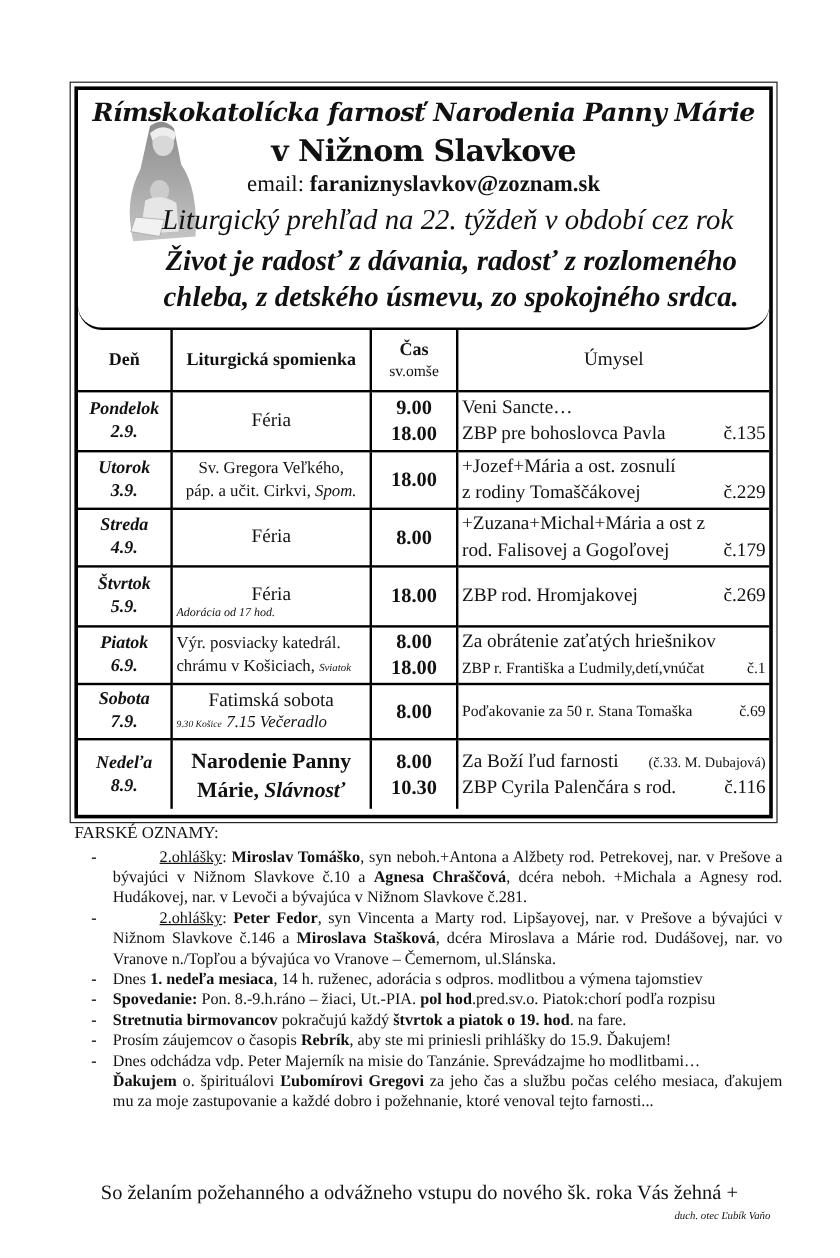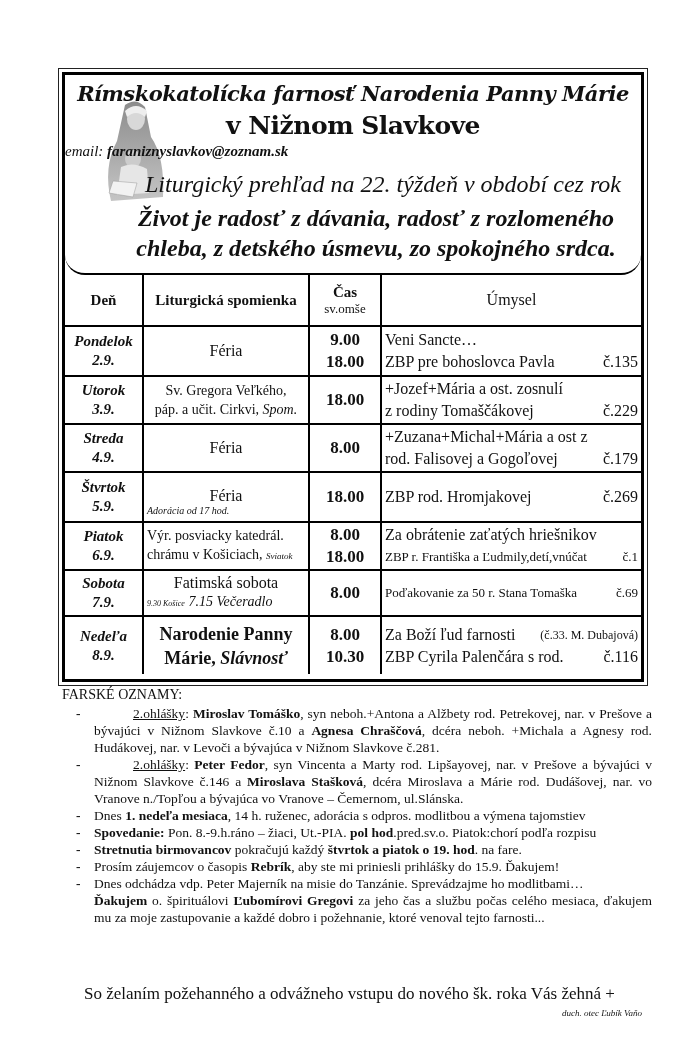--- a/index.html
+++ b/index.html
@@ -10,23 +10,23 @@
   .frame-inner { position: absolute; left: 3px; top: 3px; right: 3px; bottom: 3px;
            border: 3px solid #000; }
   .header { position: absolute; left: 0; top: 0; right: 0; height: 198px; border-bottom: 2px solid #000; border-radius: 20px; }
   .illustration { position: absolute; left: 38px; top: 22px; width: 66px; height: 112px; }
   .title1 { position: absolute; left: 0; right: 0; top: 6px; text-align: center;
             font-family: "DejaVu Serif", serif; font-style: italic; font-weight: bold;
             font-size: 21px; letter-spacing: -0.5px; }
   .title2 { position: absolute; left: 0; right: 0; top: 36px; text-align: center;
             font-family: "DejaVu Serif", serif; font-weight: bold;
             font-size: 25px; letter-spacing: -0.5px; }
-  .email { position: absolute; left: 0; right: 0; top: 68px; font-size: 15px; font-style: italic; }
+  .email { position: absolute; left: 0; right: 0; top: 68px; text-align: center; font-size: 19px; }
   .email b { font-weight: bold; }
-  .subtitle { position: absolute; left: 70px; right: 10px; top: 96px; text-align: center;
+  .subtitle { position: absolute; left: 70px; right: 10px; top: 96px; 
               font-style: italic; font-size: 24px; }
   .motto { position: absolute; left: 50px; right: 4px; top: 128px; text-align: center;
            font-style: italic; font-weight: bold; font-size: 24px; line-height: 30px; }
   table.sched { position: absolute; left: 0; top: 200px; width: 576px; border-collapse: collapse;
                 table-layout: fixed; }
   table.sched td, table.sched th { border: 2px solid #000; padding: 0 3px; vertical-align: middle; }
   table.sched tr:first-child th { border-top: none; }
   table.sched tr td:first-child, table.sched tr th:first-child { border-left: none; }
   table.sched tr td:last-child, table.sched tr th:last-child { border-right: none; }
   table.sched tr:last-child td { border-bottom: none; }

